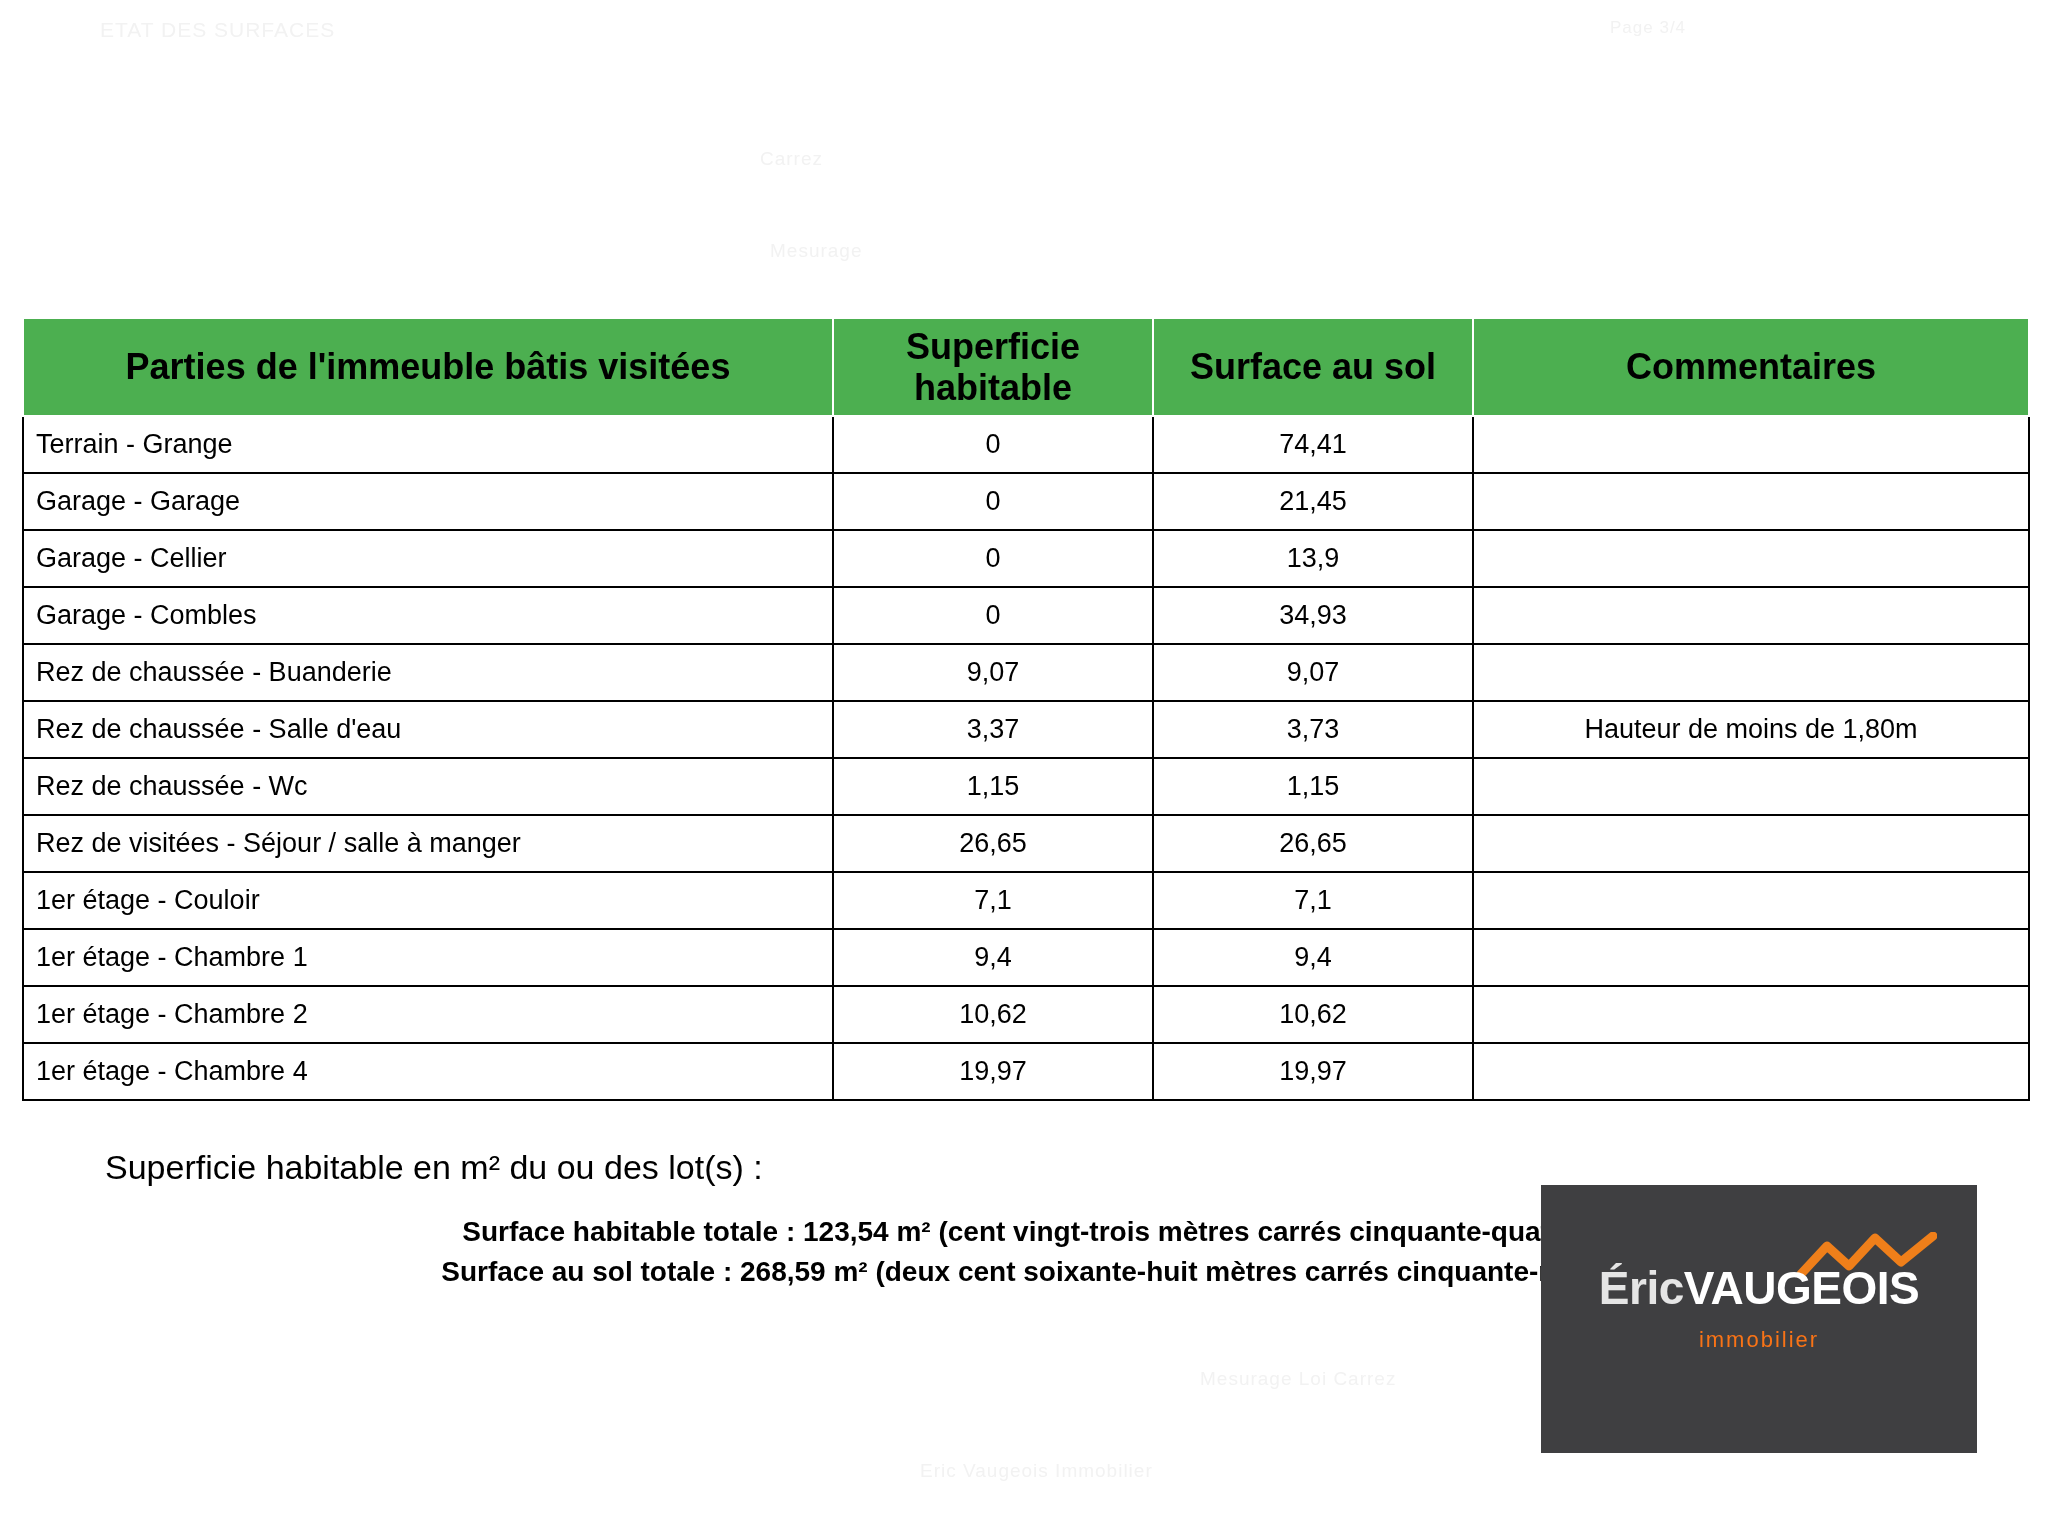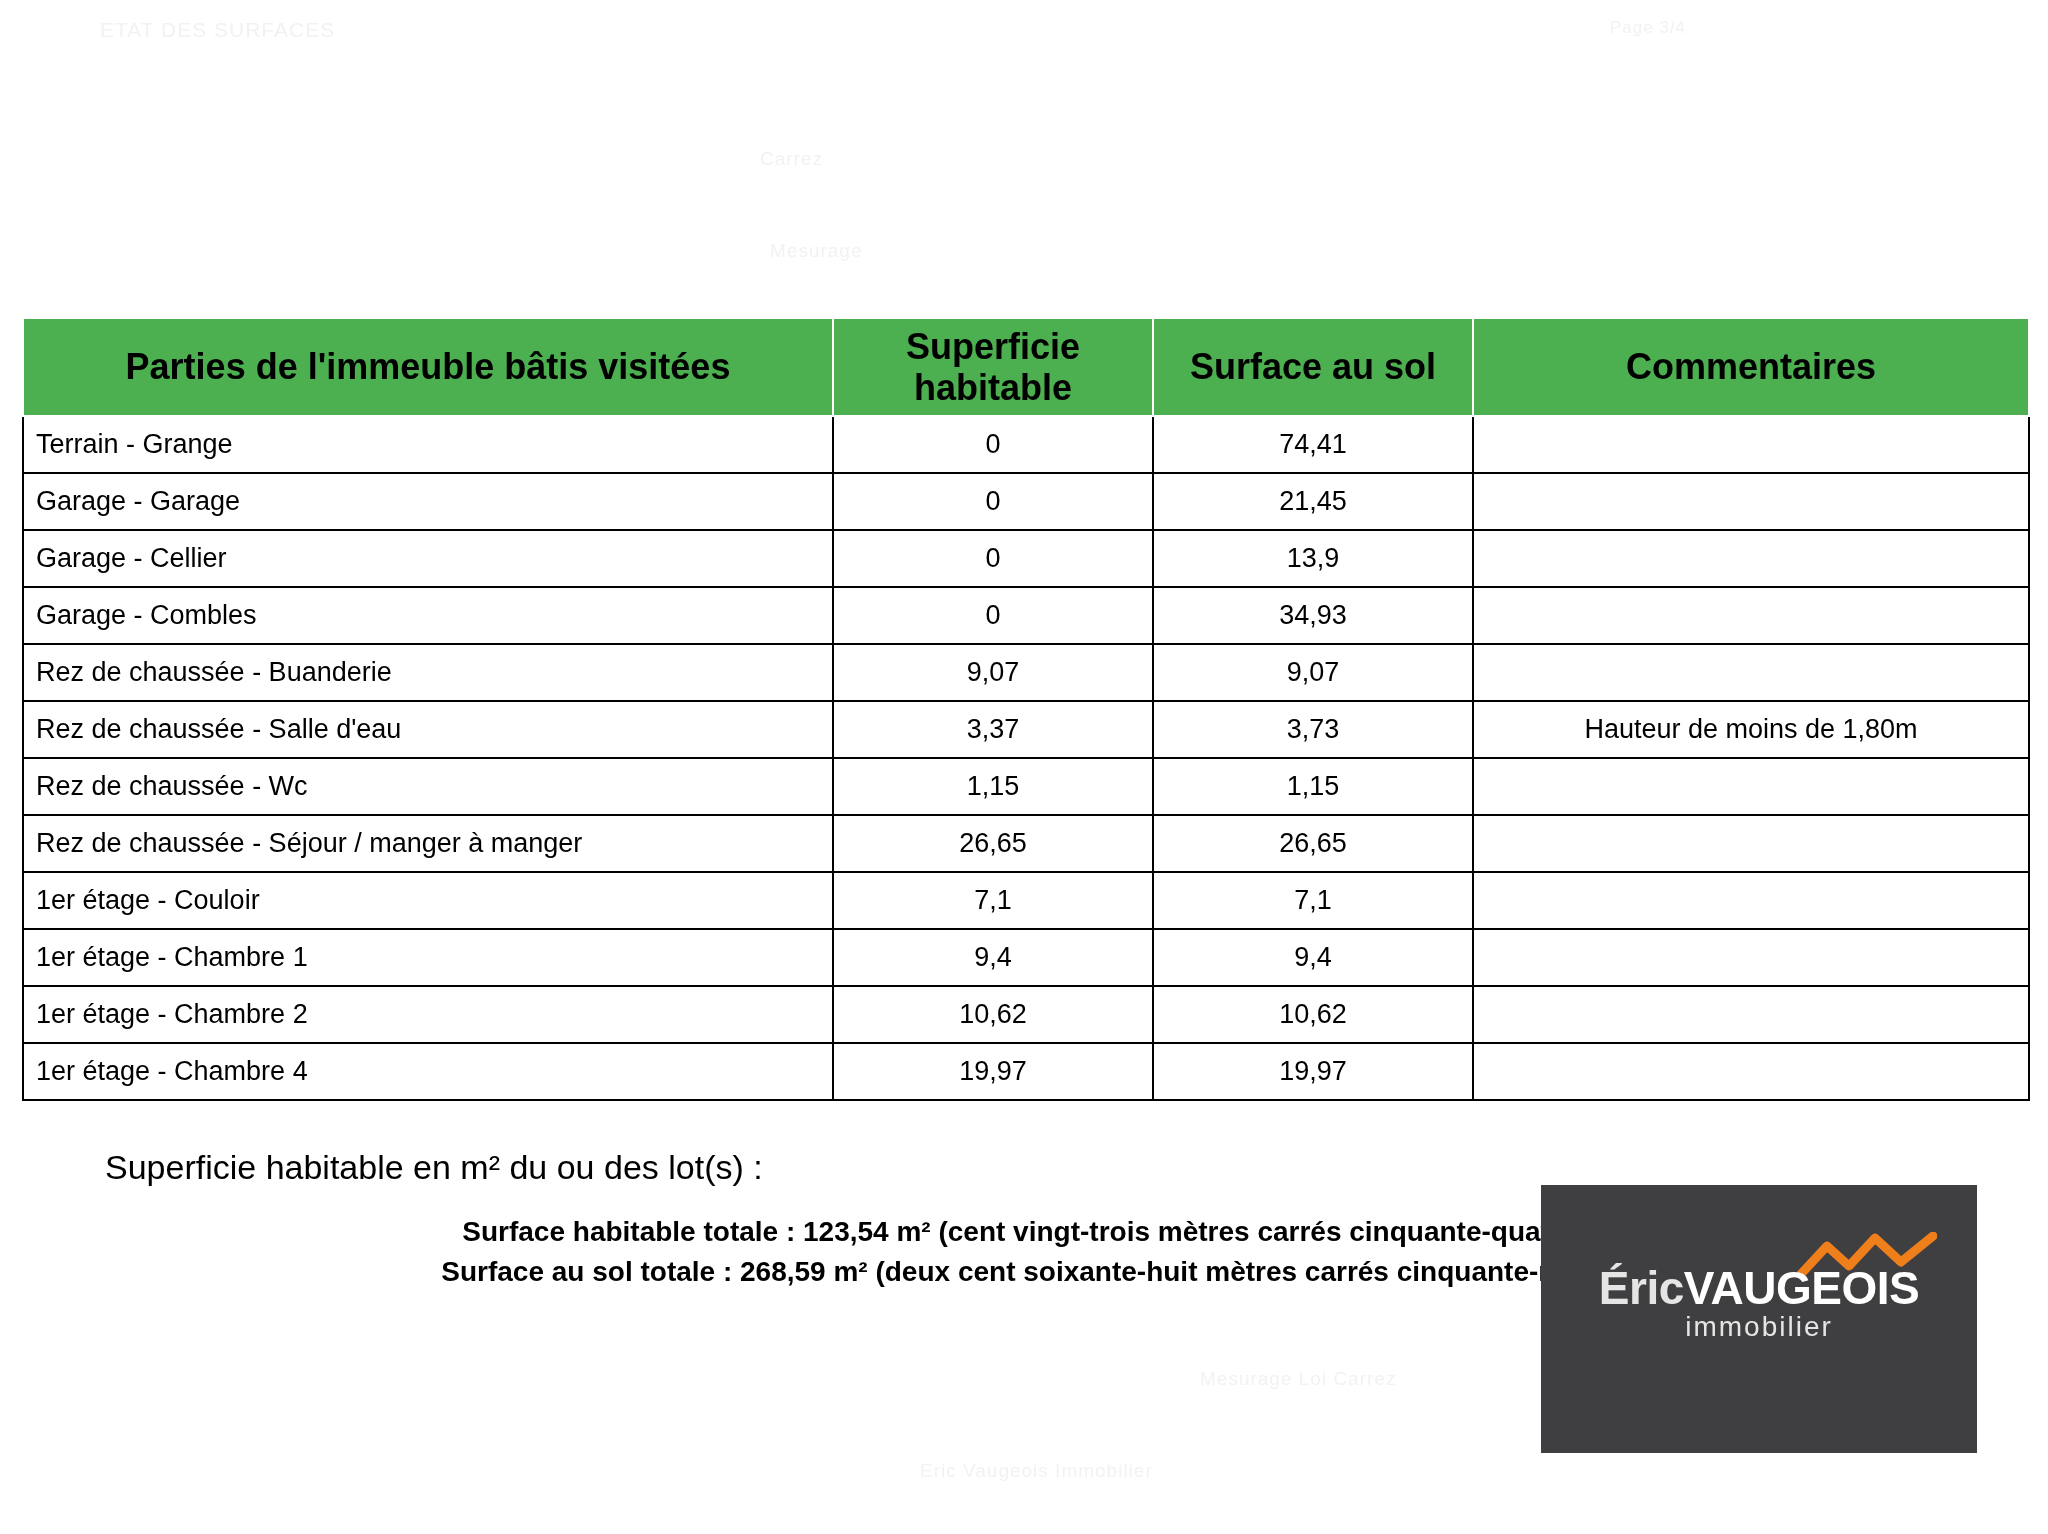--- a/index.html
+++ b/index.html
@@ -128,22 +128,23 @@
   }
   .logo-eric {
     color: #e5e5e5;
     font-weight: bold;
   }
   .logo-vaugeois {
     color: #ffffff;
     font-weight: bold;
   }
   .logo-sub {
-    color: #e5e5e5;
-    font-size: 28px;
+    margin-top: 16px;
+    color: #f97316;
+    font-size: 22px;
     letter-spacing: 2px;
   }
   .logo-roof {
     position: absolute;
     left: 256px;
     top: 47px;
     width: 140px;
     height: 46px;
   }
 </style>
@@ -212,21 +213,21 @@
           <td class="col-num">3,73</td>
           <td class="col-cmt">Hauteur de moins de 1,80m</td>
         </tr>
         <tr>
           <td class="col-name">Rez de chaussée - Wc</td>
           <td class="col-num">1,15</td>
           <td class="col-num">1,15</td>
           <td class="col-cmt"></td>
         </tr>
         <tr>
-          <td class="col-name">Rez de chaussée - Séjour / manger à manger</td>
+          <td class="col-name">Rez de visitées - Séjour / salle à manger</td>
           <td class="col-num">26,65</td>
           <td class="col-num">26,65</td>
           <td class="col-cmt"></td>
         </tr>
         <tr>
           <td class="col-name">1er étage - Couloir</td>
           <td class="col-num">7,1</td>
           <td class="col-num">7,1</td>
           <td class="col-cmt"></td>
         </tr>

